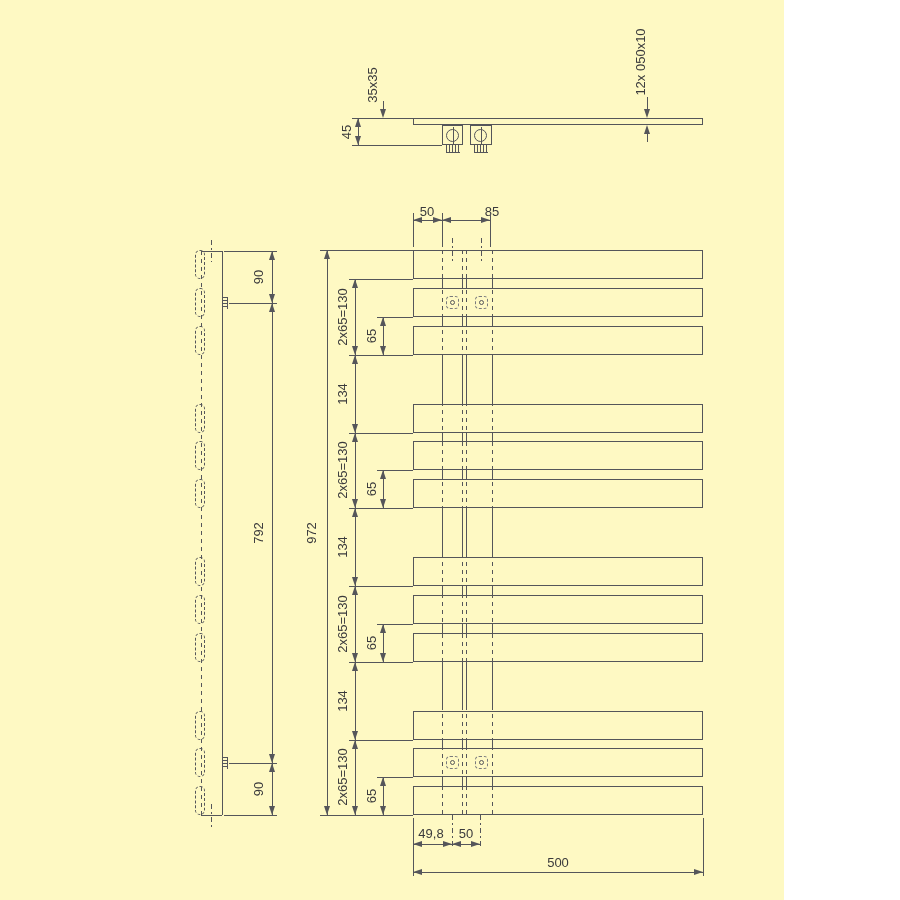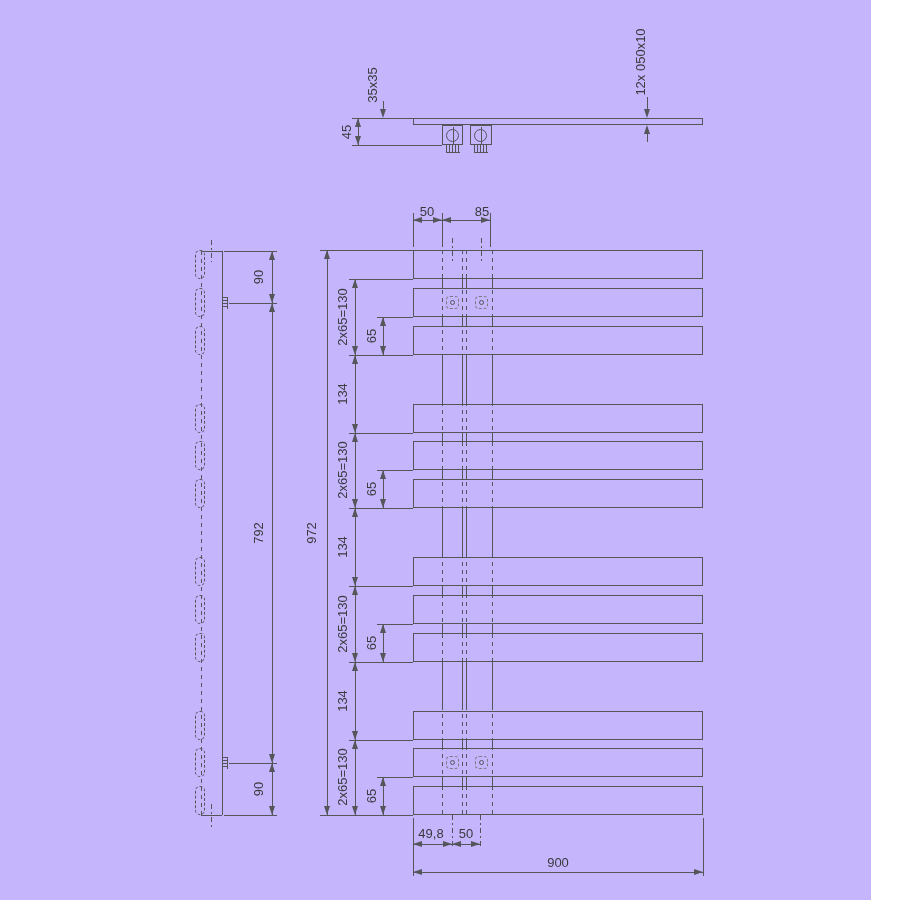--- a/index.html
+++ b/index.html
@@ -1,17 +1,17 @@
 <!DOCTYPE html>
 <html><head>
 <meta charset="utf-8">
 <style>
   :root{ --line:#55565a; --text:#3a3a3c; }
   html,body{ margin:0; padding:0; background:#ffffff; }
-  #canvas{ position:relative; width:871px; height:900px; background:#c4b5fd; overflow:hidden;
+  #canvas{ position:relative; width:784px; height:900px; background:#fef9c3; overflow:hidden;
            font-family:"Liberation Sans", sans-serif; }
   .ln{ position:absolute; background:var(--line); }
   .ln.h{ height:1px; }
   .ln.v{ width:1px; }
   
   .ln.vd{ width:1px; background:repeating-linear-gradient(to bottom,var(--line) 0 4px,transparent 4px 8px); }
   
   .ln.vc{ width:1px; background:repeating-linear-gradient(to bottom,var(--line) 0 5px,transparent 5px 8px,var(--line) 8px 10px,transparent 10px 13px); }
   .rect{ position:absolute; border:1px solid var(--line); background:transparent; box-sizing:border-box; }
   .pill{ position:absolute; border:1px dashed var(--line); border-radius:5px; box-sizing:border-box; }
@@ -34,36 +34,36 @@
 <div id="canvas">
 
   <div>
     <span class="dimlabel rot" style="left: 371.5px; top: 85px;">35x35</span>
     <span class="dimlabel rot" style="left: 346px; top: 131.5px;">45</span>
     <span class="dimlabel rot" style="left: 640px; top: 62px;">12x 050x10</span>
   </div>
 
   <div>
     <span class="dimlabel" style="left: 427px; top: 211px;">50</span>
-    <span class="dimlabel" style="left: 482px; top: 211px;">85</span>
+    <span class="dimlabel" style="left: 492px; top: 211px;">85</span>
     <span class="dimlabel rot" style="left: 311px; top: 533px;">972</span>
     <span class="dimlabel rot" style="left: 342px; top: 316.9px;">2x65=130</span>
     <span class="dimlabel rot" style="left: 342px; top: 393.6px;">134</span>
     <span class="dimlabel rot" style="left: 342px; top: 470.4px;">2x65=130</span>
     <span class="dimlabel rot" style="left: 342px; top: 547.1px;">134</span>
     <span class="dimlabel rot" style="left: 342px; top: 623.9px;">2x65=130</span>
     <span class="dimlabel rot" style="left: 342px; top: 700.6px;">134</span>
     <span class="dimlabel rot" style="left: 342px; top: 777.4px;">2x65=130</span>
     <span class="dimlabel rot" style="left: 371px; top: 335.8px;">65</span>
     <span class="dimlabel rot" style="left: 371px; top: 489.3px;">65</span>
     <span class="dimlabel rot" style="left: 371px; top: 642.8px;">65</span>
     <span class="dimlabel rot" style="left: 371px; top: 796.3px;">65</span>
     <span class="dimlabel" style="left: 431px; top: 833px;">49,8</span>
     <span class="dimlabel" style="left: 466px; top: 833px;">50</span>
-    <span class="dimlabel" style="left: 558px; top: 861.5px;">900</span>
+    <span class="dimlabel" style="left: 558px; top: 861.5px;">500</span>
   </div>
 
   <div>
     <span class="dimlabel rot" style="left: 258px; top: 276.7px;">90</span>
     <span class="dimlabel rot" style="left: 258px; top: 533px;">792</span>
     <span class="dimlabel rot" style="left: 258px; top: 789px;">90</span>
   </div>
 
 <div class="rect" style="left: 413px; top: 118px; width: 290px; height: 7px;"></div>
     <div class="rect" style="left: 441.7px; top: 125px; width: 21.6px; height: 20px;"></div>

